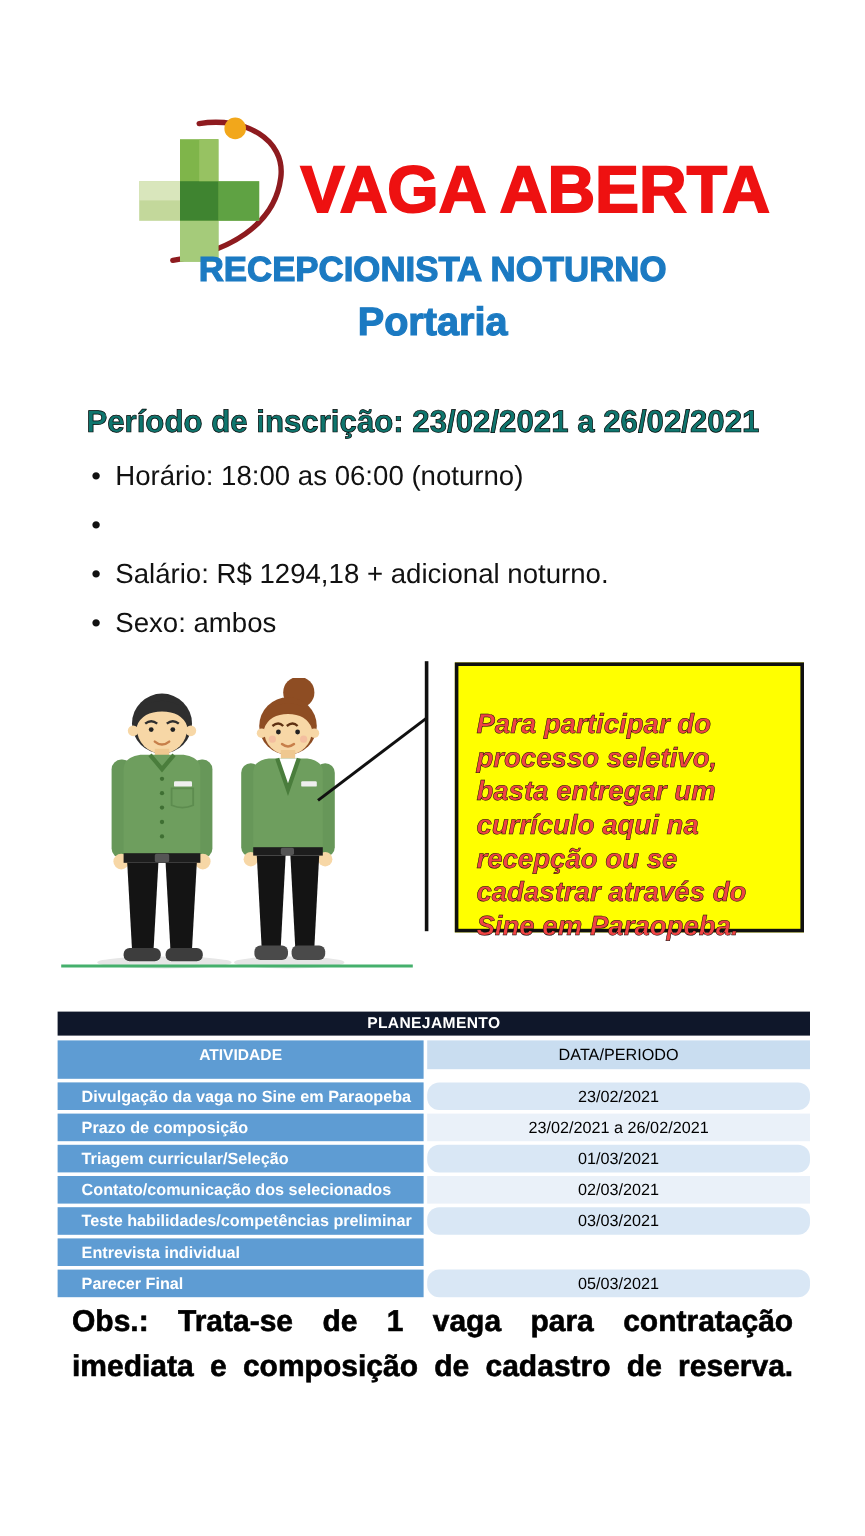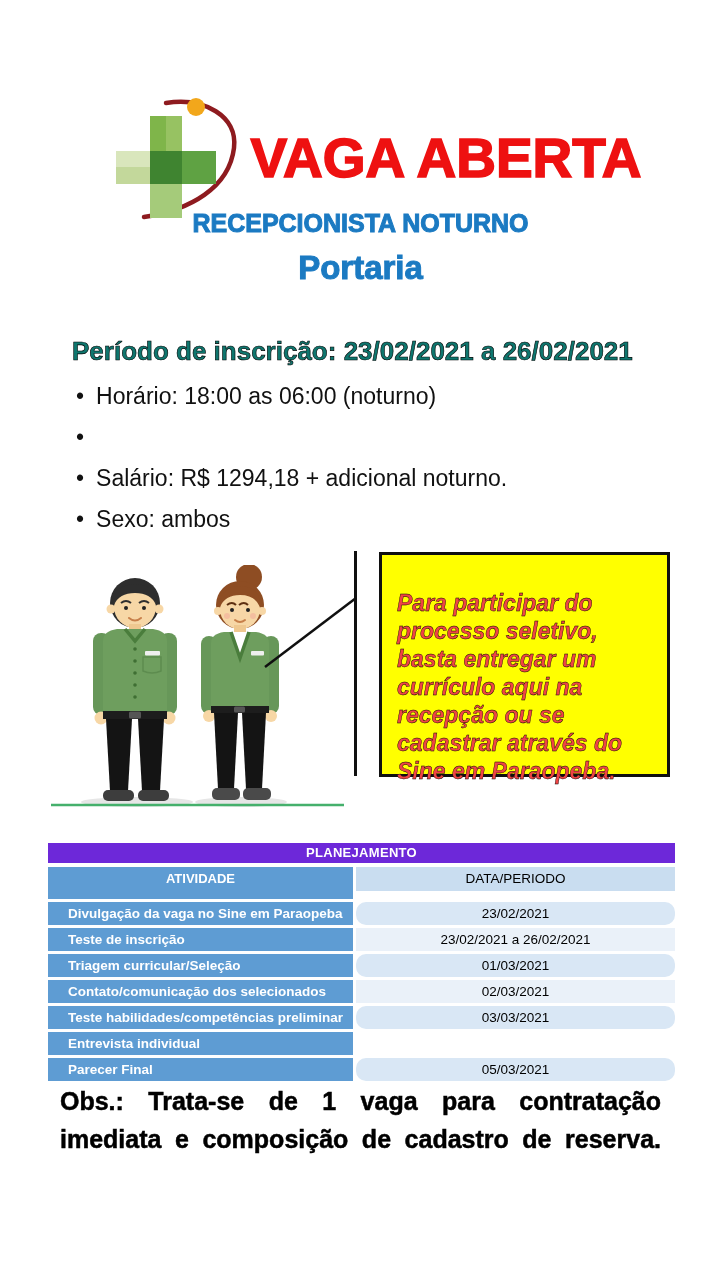--- a/index.html
+++ b/index.html
@@ -14,21 +14,21 @@
   
   #logo { left:92px; top:96px; width:150px; height:135px; }
   #main-title {
     left:222px; top:126px; width:448px; text-align:center;
     font-size:55px; font-weight:900; color:#ee1111;
     letter-spacing:0px; -webkit-text-stroke:1.6px #ee1111;
     white-space:nowrap;
   }
   #subtitle-role {
     left:0; top:209px; width:721px; text-align:center;
-    font-size:25px; font-weight:900; color:#1b7ac2;
+    font-size:29px; font-weight:900; color:#1b7ac2;
     -webkit-text-stroke:1px #1b7ac2; white-space:nowrap;
   }
   #subtitle-area {
     left:0; top:249px; width:721px; text-align:center;
     font-size:33px; font-weight:900; color:#1b7ac2;
     -webkit-text-stroke:1px #1b7ac2;
   }
 
   
   #period-heading {
@@ -57,21 +57,21 @@
     padding:34px 14px 10px 15px;
   }
   #callout-box .callout-text {
     font-size:23px; font-weight:800; color:#ef4444;
     line-height:28px;font-style:italic; -webkit-text-stroke:0.4px #000;
   }
 
   
   #planning-table { left:48px; top:843px; width:627px; }
   .t-title {
-    height:20px; background:#6d28d9; color:#fff; font-weight:800;
+    height:20px; background:#0f172a; color:#fff; font-weight:800;
     font-size:13px; text-align:center; line-height:20px;
     letter-spacing:0.3px;
   }
   .t-row { display:flex; margin-top:3px; }
   .t-row.hdr { margin-top:4px; }
   .cell-left {
     width:305px; background:#5e9cd3; color:#fff; font-weight:700;
     font-size:13.5px; height:23px; line-height:23px;
     padding-left:20px; margin-right:3px; white-space:nowrap; overflow:hidden;
   }
@@ -216,21 +216,21 @@
     <div class="t-title">PLANEJAMENTO</div>
     <div class="t-row hdr">
       <div class="cell-left">ATIVIDADE</div>
       <div class="cell-right">DATA/PERIODO</div>
     </div>
     <div class="t-row odd">
       <div class="cell-left">Divulgação da vaga no Sine em Paraopeba</div>
       <div class="cell-right">23/02/2021</div>
     </div>
     <div class="t-row even">
-      <div class="cell-left">Teste de inscrição</div>
+      <div class="cell-left">Prazo de composição</div>
       <div class="cell-right">23/02/2021 a 26/02/2021</div>
     </div>
     <div class="t-row odd">
       <div class="cell-left">Triagem curricular/Seleção</div>
       <div class="cell-right">01/03/2021</div>
     </div>
     <div class="t-row even">
       <div class="cell-left">Contato/comunicação dos selecionados</div>
       <div class="cell-right">02/03/2021</div>
     </div>

